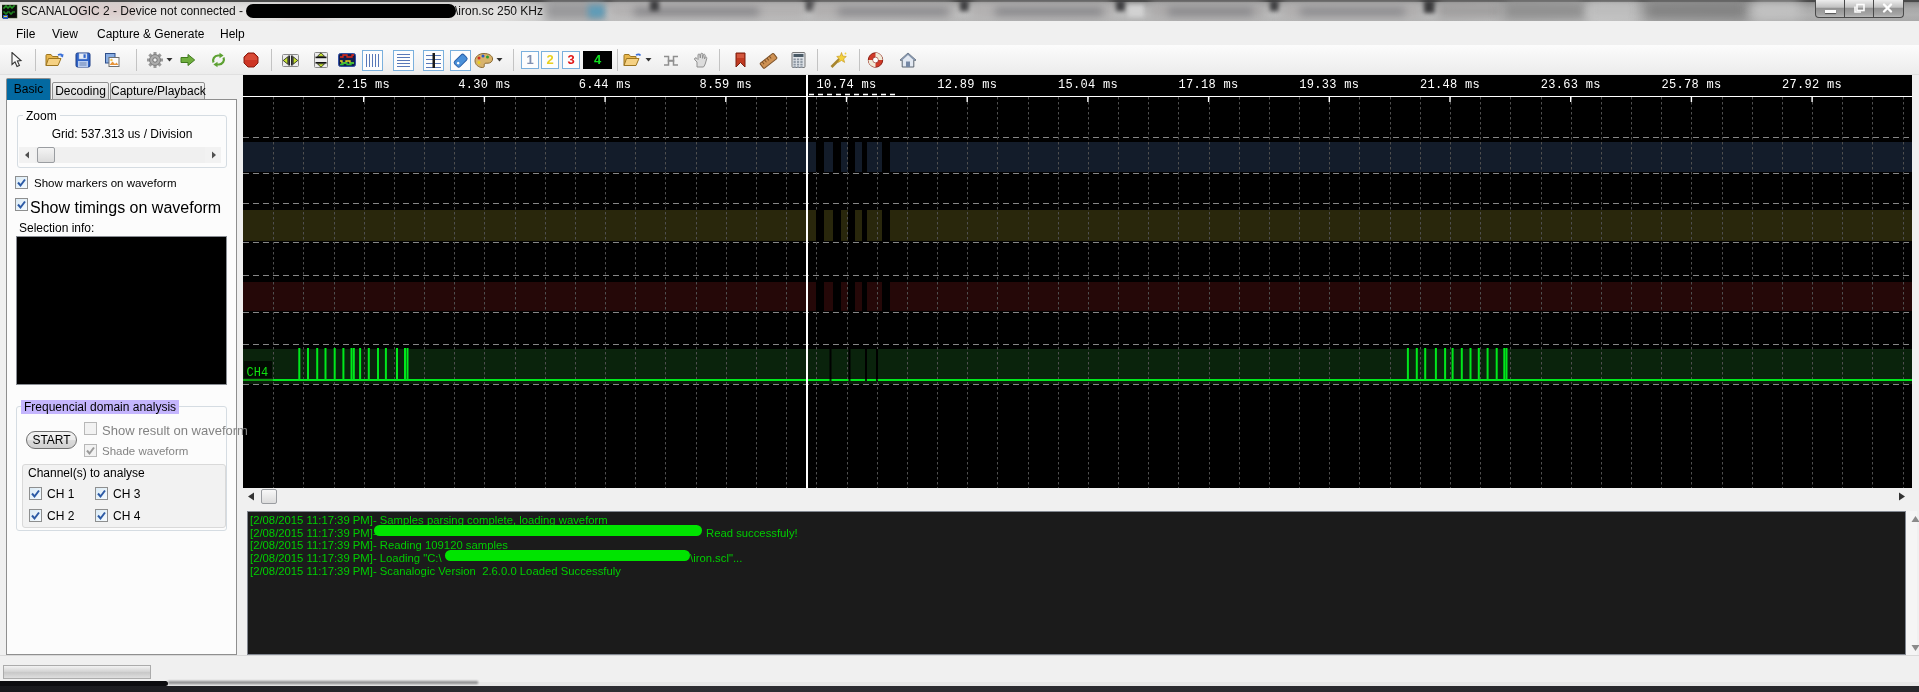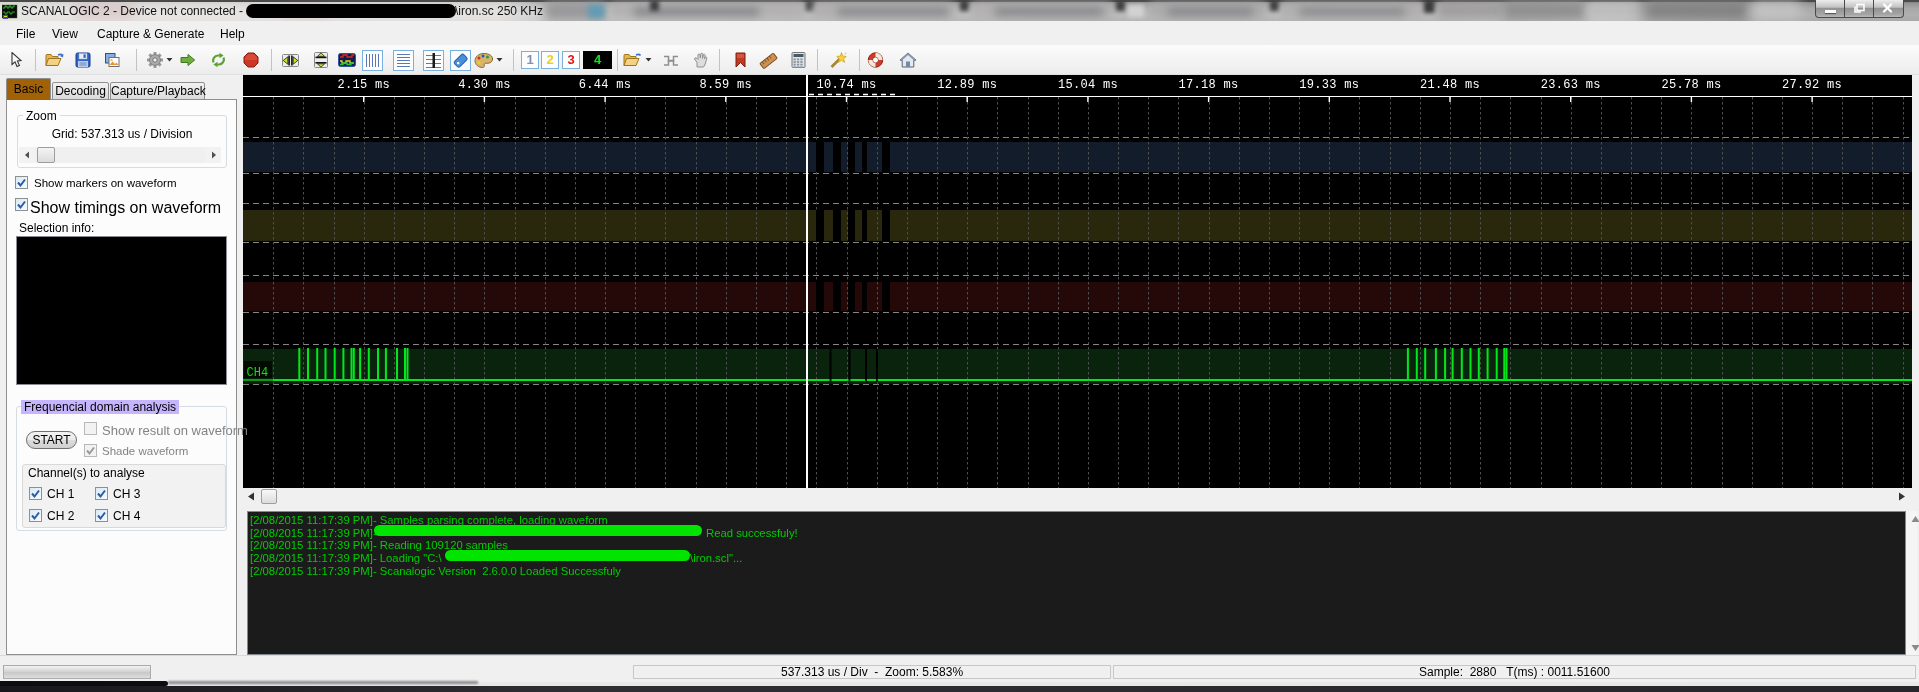--- a/index.html
+++ b/index.html
@@ -243,21 +243,21 @@
       <circle cx="8.5" cy="8" r="3" fill="#fff" stroke="#8a1d10" stroke-width="0.8"></circle>
       <path d="M8.5,0.8 A7.2,7.2 0 0 1 15.7,8 L11.5,8 A3,3 0 0 0 8.5,5 Z" fill="#f0ead8"></path>
       <path d="M8.5,15.2 A7.2,7.2 0 0 1 1.3,8 L5.5,8 A3,3 0 0 0 8.5,11 Z" fill="#f0ead8"></path>
     </svg>
     <svg class="abs" style="left:899px;top:52px" width="18" height="16" viewBox="0 0 18 16">
       <path d="M9,1 L17,8.2 L14.8,8.2 L14.8,15 L3.2,15 L3.2,8.2 L1,8.2 Z" fill="#e3e9f2" stroke="#5a6470"></path>
       <path d="M9,1 L17,8.2 L14.8,8.2 L9,3.1 L3.2,8.2 L1,8.2 Z" fill="#8494ac"></path>
       <rect x="7" y="9.5" width="4" height="5.5" fill="#7688a4"></rect>
     </svg>
     <div class="abs" style="left:0;top:75px;width:243px;height:580px;background:#f0f0f0"></div>
-    <div class="abs" style="left:6px;top:78px;width:45px;height:22px;background:#a16207;border:1px solid #8f8f8f;border-bottom:none;border-radius:2px 2px 0 0;z-index:3;text-align:center;padding-top:3px;font-size:12px">Basic</div>
+    <div class="abs" style="left:6px;top:78px;width:45px;height:22px;background:#0369a1;border:1px solid #8f8f8f;border-bottom:none;border-radius:2px 2px 0 0;z-index:3;text-align:center;padding-top:3px;font-size:12px">Basic</div>
     <div class="abs" style="left:52px;top:82px;width:57px;height:18px;background:linear-gradient(#f3f3f3,#dadada);border:1px solid #8f8f8f;border-radius:2px 2px 0 0;text-align:center;padding-top:1px;font-size:12px">Decoding</div>
     <div class="abs" style="left:110px;top:82px;width:95px;height:18px;background:linear-gradient(#f3f3f3,#dadada);border:1px solid #8f8f8f;border-radius:2px 2px 0 0;text-align:center;padding-top:1px;font-size:12px">Capture/Playback</div>
     <div class="abs" style="left:6px;top:99px;width:231px;height:556px;background:#fcfcfc;border:1px solid #8f8f8f;z-index:2"></div>
     <div class="abs" style="z-index:4;left:17px;top:115px;width:210px;height:53px;border:1px solid #d5dce2;border-radius:3px"></div>
     <div class="abs" style="z-index:4;left:23px;top:109px;background:#fcfcfc;padding:0 3px;font-size:12px">Zoom</div>
     <div class="abs" style="z-index:4;left:17px;top:127px;width:210px;text-align:center;font-size:12px">Grid: 537.313 us / Division</div>
     <div class="abs" style="z-index:4;left:19px;top:147px;width:202px;height:16px;background:#f0f0f0"></div>
     <div class="abs" style="z-index:4;left:19px;top:147px;width:16px;height:16px;background:#f2f2f2"></div>
     <svg class="abs" style="z-index:4;left:24px;top:151px" width="6" height="8">
       <path d="M5,0.5 L1,4 L5,7.5 Z" fill="#505050"></path>
@@ -486,18 +486,16 @@
     <div class="abs" style="left:445px;top:550px;width:245px;height:11px;background:#00e400;border-radius:6px"></div>
     <div class="abs" style="left:690px;top:552px;font-size:11.3px;color:#00cd00;white-space:pre">\iron.scl"...</div>
     <svg class="abs" style="left:1911px;top:515px" width="9" height="8">
       <path d="M0.5,7 L4.5,1 L8.5,7 Z" fill="#8a8a8a"></path>
     </svg>
     <svg class="abs" style="left:1911px;top:644px" width="9" height="8">
       <path d="M0.5,1 L4.5,7 L8.5,1 Z" fill="#8a8a8a"></path>
     </svg>
     <div class="abs" style="left:0;top:655px;width:1919px;height:27px;background:#f0f0f0;border-top:1px solid #d9d9d9"></div>
     <div class="abs" style="left:3px;top:665px;width:148px;height:14px;background:linear-gradient(#f2f2f2,#d5d5d5 45%,#c8c8c8 55%,#dedede);border:1px solid #ababab"></div>
-    <div class="abs" style="left:633px;top:665px;width:478px;height:14px;border:1px solid #c6c6c6;font-size:12px;color:#000;text-align:center;line-height:13px;white-space:pre">537.313 us / Div  -  Zoom: 5.583%</div>
-    <div class="abs" style="left:1113px;top:665px;width:803px;height:14px;border:1px solid #c6c6c6;font-size:12px;color:#000;text-align:center;line-height:13px;white-space:pre">Sample:  2880   T(ms) : 0011.51600</div>
     <div class="abs" style="left:0;top:682px;width:1919px;height:10px;background:#e8e8e8"></div>
     <div class="abs" style="left:0;top:681px;width:168px;height:5px;background:#0d0d10;border-radius:0 3px 3px 0"></div>
     <div class="abs" style="left:168px;top:681px;width:310px;height:3px;background:#3a3a3e;opacity:0.55;filter:blur(1px)"></div>
     <div class="abs" style="left:0;top:686px;width:1919px;height:6px;background:linear-gradient(90deg,#18181c,#2e2e33 30%,#27272b)"></div>
   </div>
 </body></html>

